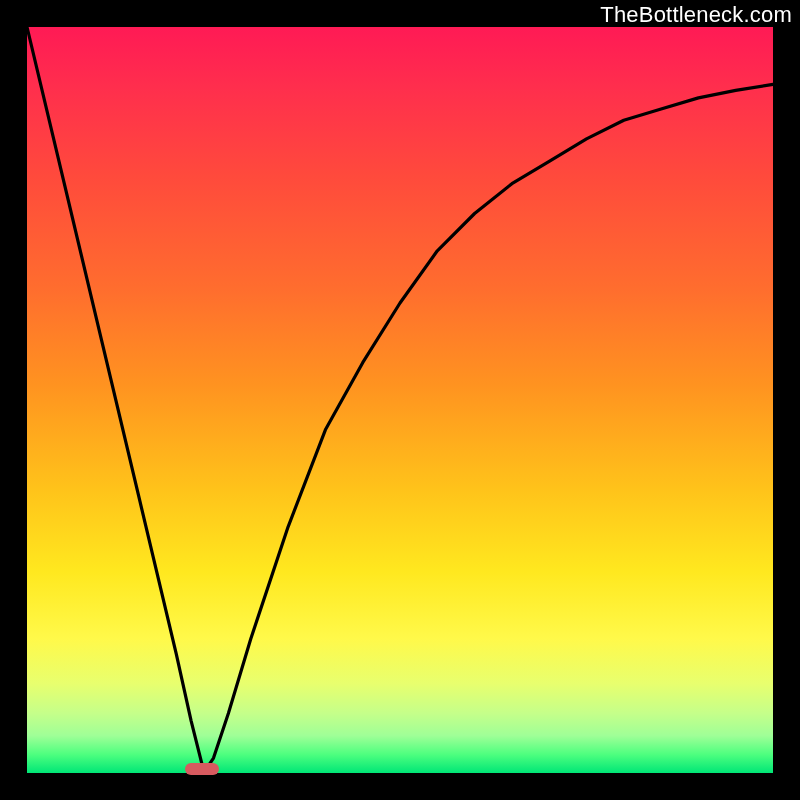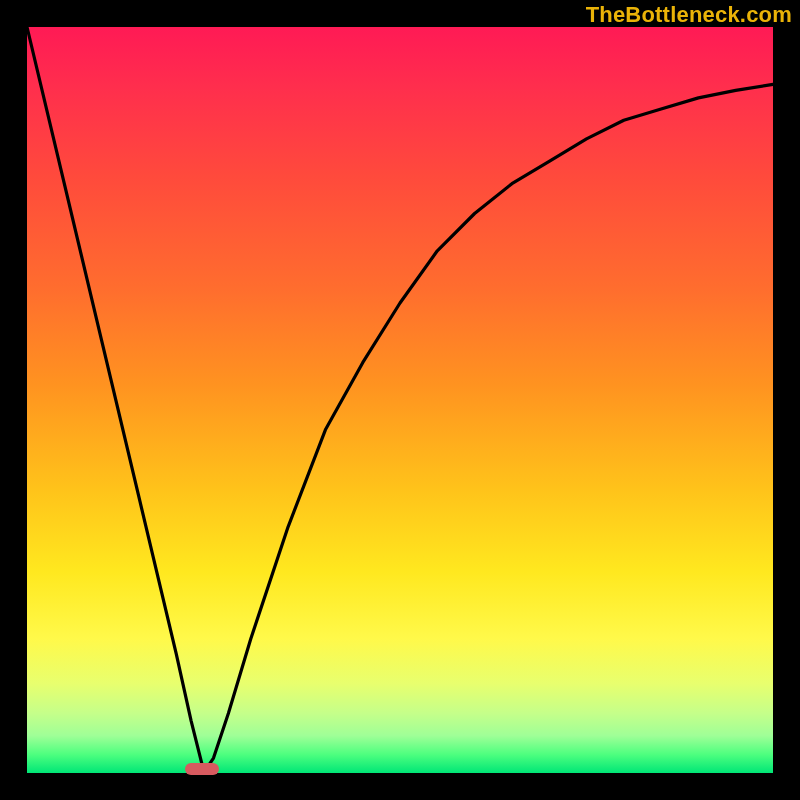--- a/index.html
+++ b/index.html
@@ -53,23 +53,23 @@
   }
   .pill {
     position: absolute;
     background: #d75a5f;
     border-radius: 50px;
   }
   .watermark {
     position: absolute;
     top: 2px;
     right: 8px;
-    color: #eab308;
+    color: #ffffff;
     font-size: 22px;
-    font-weight: 700;
+    font-weight: 400;
     letter-spacing: 0.2px;
     user-select: none;
   }
 </style>
 </head>
 <body>
 
 <div class="watermark">TheBottleneck.com</div>
 
 <div class="frame">

